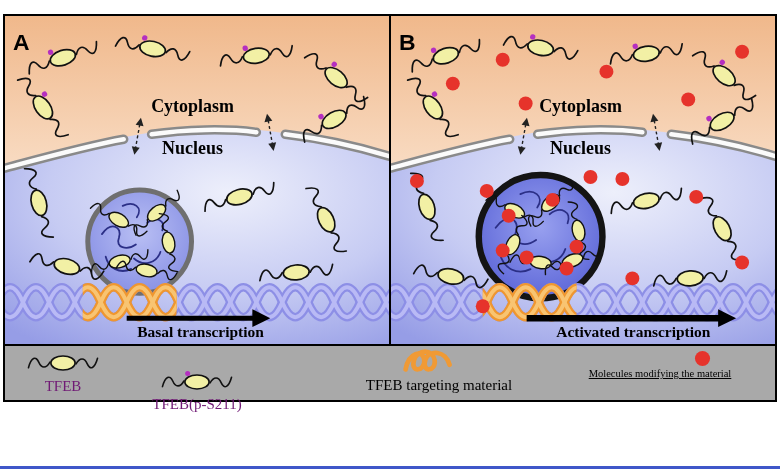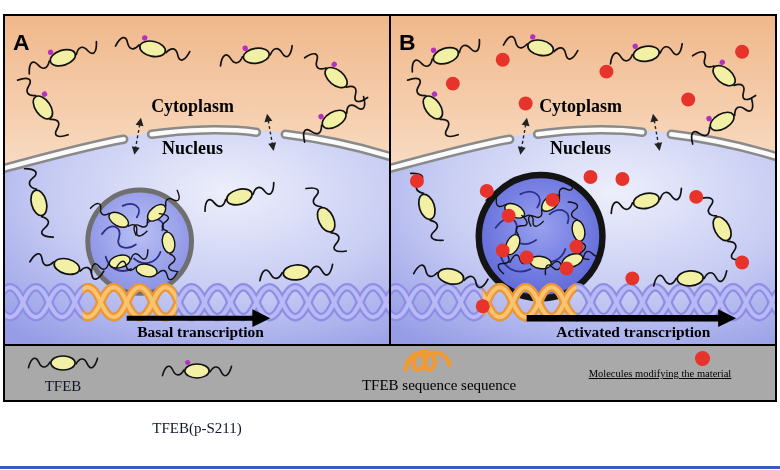--- a/index.html
+++ b/index.html
@@ -8,21 +8,21 @@
           box-sizing:border-box;display:flex;flex-direction:column;background:#fff;}
   .panels{flex:1;display:flex;min-height:0;}
   .panel{flex:1;position:relative;min-width:0;}
   .panel.first{border-right:2px solid #000;}
   svg.art{display:block;width:100%;height:100%;}
   .plabel{font:700 23px "Liberation Sans",sans-serif;fill:#000;}
   .region{font:700 18px "Liberation Serif",serif;fill:#000;}
   .trans{font:700 15.5px "Liberation Serif",serif;fill:#000;}
   .legend{height:56px;border-top:2px solid #000;background:#a9a9a9;position:relative;box-sizing:border-box;}
   .lgroup{position:absolute;display:flex;flex-direction:column;align-items:center;}
-  .llabel{font:400 15px "Liberation Serif",serif;color:#0f172a;margin-top:1px;white-space:nowrap;}
+  .llabel{font:400 15px "Liberation Serif",serif;color:#701a75;margin-top:1px;white-space:nowrap;}
   .labs{position:absolute;font:400 15px "Liberation Serif",serif;color:#000;text-align:center;}
   .lsmall{position:absolute;font:400 10.5px "Liberation Serif",serif;line-height:12px;color:#000;text-align:center;}
   .bottom-line{position:absolute;left:0;right:0;bottom:1px;height:3px;background:#3f57c9;}
 </style>
 </head>
 <body>
 
 <div class="figure">
   <div class="panels">
 
@@ -365,35 +365,35 @@
     <div class="lgroup" style="left:10px;top:3px;width:96px;">
       <svg id="legsym-tfeb" width="92" height="28" viewBox="0 0 92 30">
           <g transform="translate(46,15) rotate(0) scale(1)">
             <path d="M-37,5 C-34,-6 -29,-8 -26,-1 C-23,6 -18,6 -14,-1" fill="none" stroke="#111111" stroke-width="1.7" stroke-linecap="round"></path>
             <path d="M37,-5 C34,6 29,8 26,1 C23,-6 18,-6 14,1" fill="none" stroke="#111111" stroke-width="1.7" stroke-linecap="round"></path>
             <ellipse cx="0" cy="0" rx="13" ry="7.5" fill="#f2f0a5" stroke="#111111" stroke-width="1.7"></ellipse>
           </g>
         </svg>
       <div class="llabel">TFEB</div>
     </div>
-    <div class="lgroup" style="left:130px;top:10px;width:124px;gap:35px;">
+    <div class="lgroup" style="left:130px;top:21px;width:124px;">
       <svg id="legsym-ps211" width="100" height="28" viewBox="0 0 100 30">
           <g transform="translate(50,16) rotate(0) scale(1)">
             <path d="M-37,5 C-34,-6 -29,-8 -26,-1 C-23,6 -18,6 -14,-1" fill="none" stroke="#111111" stroke-width="1.7" stroke-linecap="round"></path>
             <path d="M37,-5 C34,6 29,8 26,1 C23,-6 18,-6 14,1" fill="none" stroke="#111111" stroke-width="1.7" stroke-linecap="round"></path>
             <ellipse cx="0" cy="0" rx="13" ry="7.5" fill="#f2f0a5" stroke="#111111" stroke-width="1.7"></ellipse>
             <circle cx="-10" cy="-9" r="2.7" fill="#b52fc0"></circle>
           </g>
         </svg>
       <div class="llabel">TFEB(p-S211)</div>
     </div>
     <svg id="legsym-target" width="56" height="30" viewBox="0 0 56 32" style="position:absolute;left:396px;top:1px;">
         <path d="M3,24 C6,6 22,2 23,14 C24,26 8,28 12,14 C16,2 32,2 34,14 C36,26 20,28 24,14 C28,2 46,4 50,19" fill="none" stroke="#f09a35" stroke-width="5" stroke-linecap="round"></path>
       </svg>
-    <div class="labs" style="left:328px;top:31px;width:212px;">TFEB sequence sequence</div>
+    <div class="labs" style="left:328px;top:31px;width:212px;">TFEB targeting material</div>
     <svg id="legsym-red" width="17" height="17" viewBox="0 0 18 18" style="position:absolute;left:689px;top:4px;">
         <circle cx="9" cy="9" r="8" fill="#e6332b"></circle>
       </svg>
     <div class="lsmall" style="left:548px;top:22px;width:214px;text-decoration:underline;">
       <div>Molecules modifying the material</div>
     </div>
   </div>
 </div>
 
 <div class="bottom-line" style="background: rgb(63, 87, 201);"></div>

